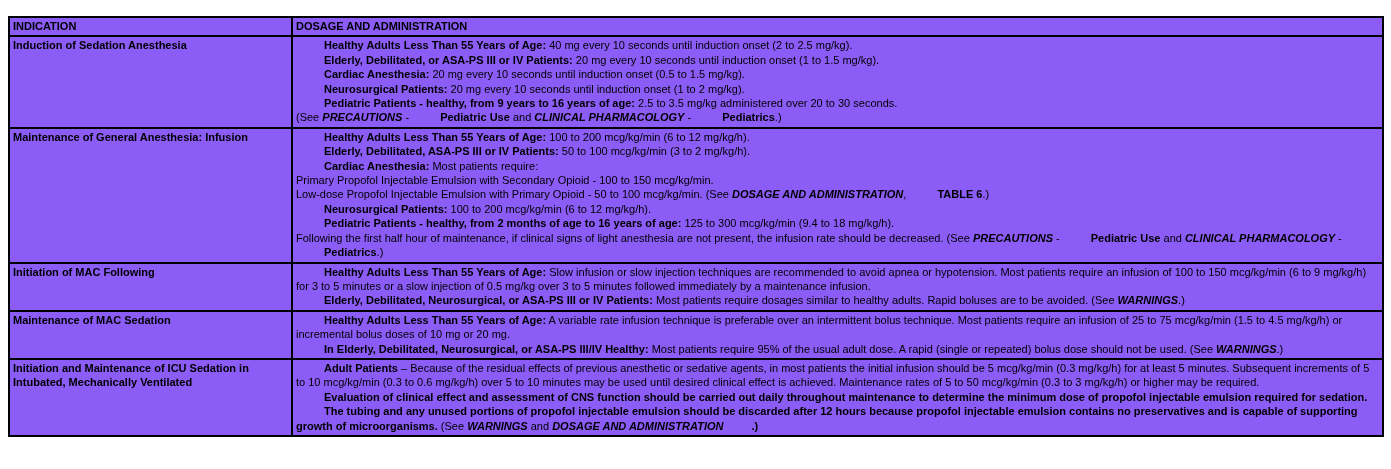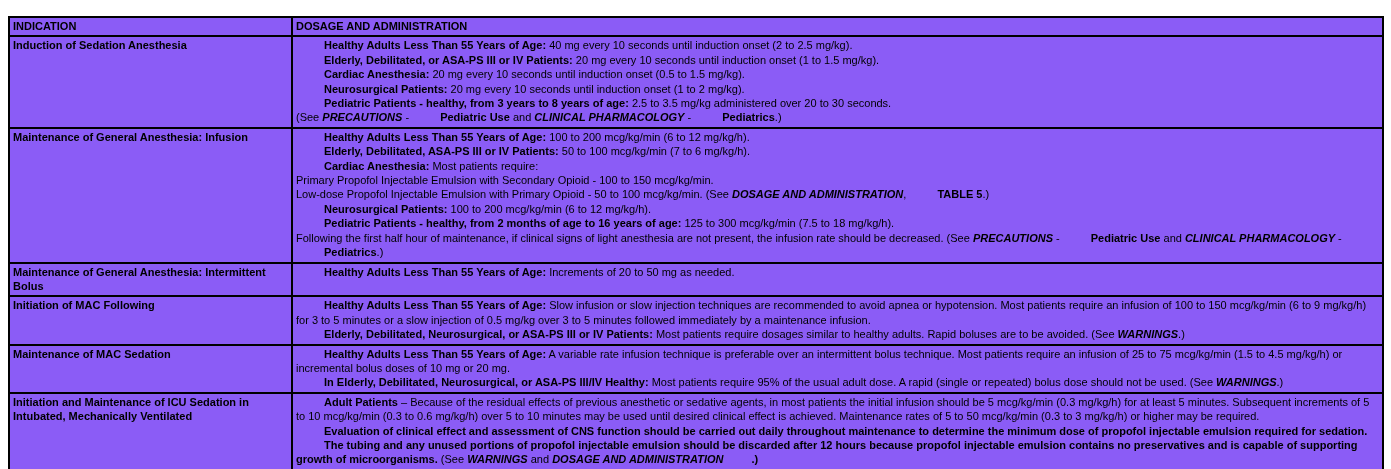--- a/index.html
+++ b/index.html
@@ -58,41 +58,35 @@
       </tr>
     </thead>
     <tbody>
         <tr>
     <td class="ind-cell">Induction of Sedation Anesthesia</td>
     <td class="dose-cell">
             <div class="para"><span class="b">Healthy Adults Less Than 55 Years of Age:</span><span class="r"> 40 mg every 10 seconds until induction onset (2 to 2.5 mg/kg).</span></div>
             <div class="para"><span class="b">Elderly, Debilitated, or ASA-PS III or IV Patients:</span><span class="r"> 20 mg every 10 seconds until induction onset (1 to 1.5 mg/kg).</span></div>
             <div class="para"><span class="b">Cardiac Anesthesia:</span><span class="r"> 20 mg every 10 seconds until induction onset (0.5 to 1.5 mg/kg).</span></div>
             <div class="para"><span class="b">Neurosurgical Patients:</span><span class="r"> 20 mg every 10 seconds until induction onset (1 to 2 mg/kg).</span></div>
-            <div class="para"><span class="b">Pediatric Patients - healthy, from 3 years to 8 years of age:</span><span class="r"> 2.5 to 3.5 mg/kg administered over 20 to 30 seconds.</span></div>
+            <div class="para"><span class="b">Pediatric Patients - healthy, from 9 years to 16 years of age:</span><span class="r"> 2.5 to 3.5 mg/kg administered over 20 to 30 seconds.</span></div>
             <div class="para"><span class="r">(See </span><span class="bi">PRECAUTIONS</span><span class="r"> - </span><span class="b">Pediatric Use</span><span class="r"> and </span><span class="bi">CLINICAL PHARMACOLOGY</span><span class="r"> - </span><span class="b">Pediatrics</span><span class="r">.)</span></div>
           </td>
   </tr>
         <tr>
     <td class="ind-cell">Maintenance of General Anesthesia: Infusion</td>
     <td class="dose-cell">
             <div class="para"><span class="b">Healthy Adults Less Than 55 Years of Age:</span><span class="r"> 100 to 200 mcg/kg/min (6 to 12 mg/kg/h).</span></div>
-            <div class="para"><span class="b">Elderly, Debilitated, ASA-PS III or IV Patients:</span><span class="r"> 50 to 100 mcg/kg/min (7 to 6 mg/kg/h).</span></div>
+            <div class="para"><span class="b">Elderly, Debilitated, ASA-PS III or IV Patients:</span><span class="r"> 50 to 100 mcg/kg/min (3 to 2 mg/kg/h).</span></div>
             <div class="para"><span class="b">Cardiac Anesthesia:</span><span class="r"> Most patients require:</span></div>
             <div class="para"><span class="r">Primary Propofol Injectable Emulsion with Secondary Opioid - 100 to 150 mcg/kg/min.</span></div>
-            <div class="para"><span class="r">Low-dose Propofol Injectable Emulsion with Primary Opioid - 50 to 100 mcg/kg/min. (See </span><span class="bi">DOSAGE AND ADMINISTRATION</span><span class="r">, </span><span class="b">TABLE 5</span><span class="r">.)</span></div>
+            <div class="para"><span class="r">Low-dose Propofol Injectable Emulsion with Primary Opioid - 50 to 100 mcg/kg/min. (See </span><span class="bi">DOSAGE AND ADMINISTRATION</span><span class="r">, </span><span class="b">TABLE 6</span><span class="r">.)</span></div>
             <div class="para"><span class="b">Neurosurgical Patients:</span><span class="r"> 100 to 200 mcg/kg/min (6 to 12 mg/kg/h).</span></div>
-            <div class="para"><span class="b">Pediatric Patients - healthy, from 2 months of age to 16 years of age:</span><span class="r"> 125 to 300 mcg/kg/min (7.5 to 18 mg/kg/h).</span></div>
+            <div class="para"><span class="b">Pediatric Patients - healthy, from 2 months of age to 16 years of age:</span><span class="r"> 125 to 300 mcg/kg/min (9.4 to 18 mg/kg/h).</span></div>
             <div class="para"><span class="r">Following the first half hour of maintenance, if clinical signs of light anesthesia are not present, the infusion rate should be decreased. (See </span><span class="bi">PRECAUTIONS</span><span class="r"> - </span><span class="b">Pediatric Use</span><span class="r"> and </span><span class="bi">CLINICAL PHARMACOLOGY</span><span class="r"> - </span><span class="b">Pediatrics</span><span class="r">.)</span></div>
-          </td>
-  </tr>
-        <tr>
-    <td class="ind-cell">Maintenance of General Anesthesia: Intermittent Bolus</td>
-    <td class="dose-cell">
-            <div class="para"><span class="b">Healthy Adults Less Than 55 Years of Age:</span><span class="r"> Increments of 20 to 50 mg as needed.</span></div>
           </td>
   </tr>
         <tr>
     <td class="ind-cell">Initiation of MAC Following</td>
     <td class="dose-cell">
             <div class="para"><span class="b">Healthy Adults Less Than 55 Years of Age:</span><span class="r"> Slow infusion or slow injection techniques are recommended to avoid apnea or hypotension. Most patients require an infusion of 100 to 150 mcg/kg/min (6 to 9 mg/kg/h) for 3 to 5 minutes or a slow injection of 0.5 mg/kg over 3 to 5 minutes followed immediately by a maintenance infusion.</span></div>
             <div class="para"><span class="b">Elderly, Debilitated, Neurosurgical, or ASA-PS III or IV Patients:</span><span class="r"> Most patients require dosages similar to healthy adults. Rapid boluses are to be avoided. (See </span><span class="bi">WARNINGS</span><span class="r">.)</span></div>
           </td>
   </tr>
         <tr>

